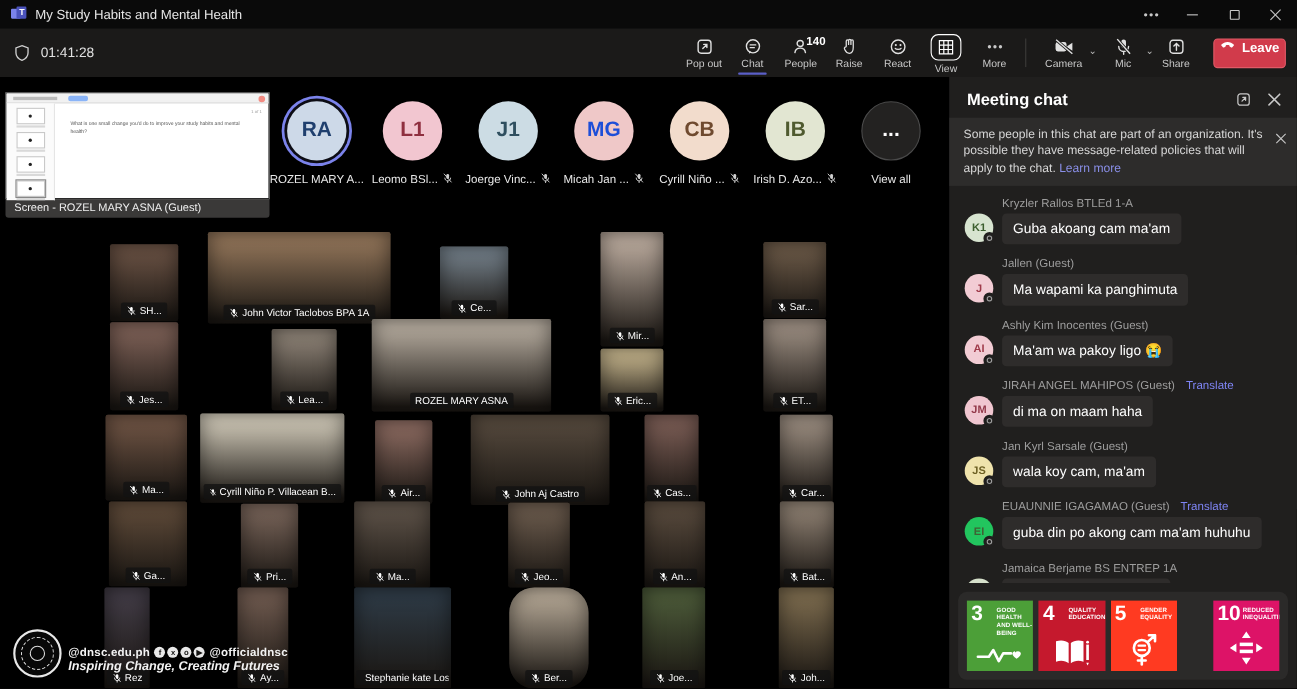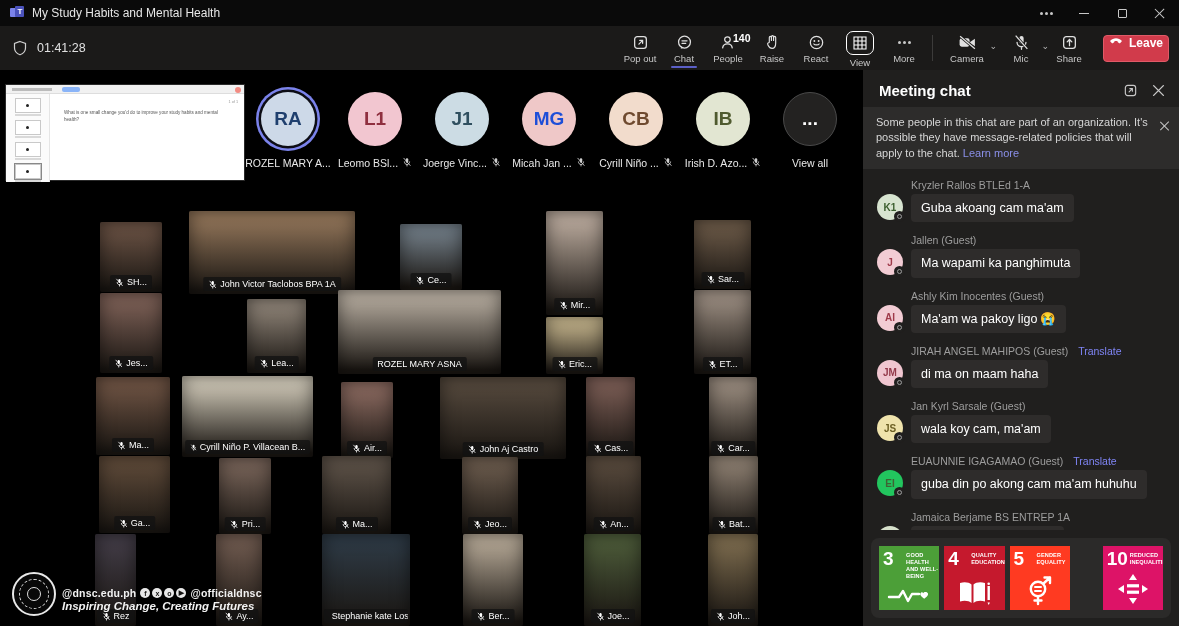--- a/index.html
+++ b/index.html
@@ -387,21 +387,21 @@
         <div class="tile" style="left: 341px; top: 312px; width: 52px; height: 76px; background: linear-gradient(rgb(139, 106, 96) 8%, rgb(27, 23, 19) 95%); box-shadow: rgba(0, 0, 0, 0.55) 0px 0px 18px inset;">
           <span class="tlabel">
             <svg width="9" height="9" viewBox="0 0 16 16">
               <rect x="6" y="1.8" width="4" height="7.2" rx="2" fill="#fff"></rect>
               <path d="M3.8 7.8 C3.8 10.2 5.7 12 8 12 C10.3 12 12.2 10.2 12.2 7.8 M8 12 V14.4" fill="none" stroke="#fff" stroke-width="1.4" stroke-linecap="round"></path>
               <path d="M2.5 1.5 L13.5 14" stroke="#fff" stroke-width="1.4"></path>
             </svg>
             <span>Air...</span>
           </span>
         </div>
-        <div class="tile" style="left: 440px; top: 307px; width: 126px; height: 82px; background: linear-gradient(rgb(85, 73, 61) 8%, rgb(27, 23, 19) 95%); box-shadow: rgba(0, 0, 0, 0.55) 0px 0px 18px inset;">
+        <div class="tile" style="left: 428px; top: 307px; width: 126px; height: 82px; background: linear-gradient(rgb(85, 73, 61) 8%, rgb(27, 23, 19) 95%); box-shadow: rgba(0, 0, 0, 0.55) 0px 0px 18px inset;">
           <span class="tlabel">
             <svg width="9" height="9" viewBox="0 0 16 16">
               <rect x="6" y="1.8" width="4" height="7.2" rx="2" fill="#fff"></rect>
               <path d="M3.8 7.8 C3.8 10.2 5.7 12 8 12 C10.3 12 12.2 10.2 12.2 7.8 M8 12 V14.4" fill="none" stroke="#fff" stroke-width="1.4" stroke-linecap="round"></path>
               <path d="M2.5 1.5 L13.5 14" stroke="#fff" stroke-width="1.4"></path>
             </svg>
             <span>John Aj Castro</span>
           </span>
         </div>
         <div class="tile" style="left: 586px; top: 307px; width: 49px; height: 81px; background: linear-gradient(rgb(123, 93, 85) 8%, rgb(27, 23, 19) 95%); box-shadow: rgba(0, 0, 0, 0.55) 0px 0px 18px inset;">
@@ -507,21 +507,21 @@
         <div class="tile" style="left: 322px; top: 464px; width: 88px; height: 92px; background: linear-gradient(rgb(46, 58, 69) 8%, rgb(27, 23, 19) 95%); box-shadow: rgba(0, 0, 0, 0.55) 0px 0px 18px inset;">
           <span class="tlabel">
             <svg width="9" height="9" viewBox="0 0 16 16">
               <rect x="6" y="1.8" width="4" height="7.2" rx="2" fill="#fff"></rect>
               <path d="M3.8 7.8 C3.8 10.2 5.7 12 8 12 C10.3 12 12.2 10.2 12.2 7.8 M8 12 V14.4" fill="none" stroke="#fff" stroke-width="1.4" stroke-linecap="round"></path>
               <path d="M2.5 1.5 L13.5 14" stroke="#fff" stroke-width="1.4"></path>
             </svg>
             <span>Stephanie kate Losabia</span>
           </span>
         </div>
-        <div class="tile" style="left: 463px; top: 464px; width: 60px; height: 92px; background: linear-gradient(rgb(180, 167, 149) 8%, rgb(27, 23, 19) 95%); box-shadow: rgba(0, 0, 0, 0.55) 0px 0px 18px inset;">
+        <div class="tile" style="left: 463px; top: 464px; width: 72px; height: 92px; background: linear-gradient(rgb(180, 167, 149) 8%, rgb(27, 23, 19) 95%); box-shadow: rgba(0, 0, 0, 0.55) 0px 0px 18px inset; border-radius: 23px;">
           <span class="tlabel">
             <svg width="9" height="9" viewBox="0 0 16 16">
               <rect x="6" y="1.8" width="4" height="7.2" rx="2" fill="#fff"></rect>
               <path d="M3.8 7.8 C3.8 10.2 5.7 12 8 12 C10.3 12 12.2 10.2 12.2 7.8 M8 12 V14.4" fill="none" stroke="#fff" stroke-width="1.4" stroke-linecap="round"></path>
               <path d="M2.5 1.5 L13.5 14" stroke="#fff" stroke-width="1.4"></path>
             </svg>
             <span>Ber...</span>
           </span>
         </div>
         <div class="tile" style="left: 584px; top: 464px; width: 57px; height: 92px; background: linear-gradient(rgb(76, 90, 57) 8%, rgb(27, 23, 19) 95%); box-shadow: rgba(0, 0, 0, 0.55) 0px 0px 18px inset;">
@@ -569,20 +569,21 @@
           <div class="mini-slide" style="outline:1px solid #888">
               <i></i>
             </div>
             <div class="mini-cap"></div>
         </div>
         <div class="slide-main">
           <span class="slide-pg">1 of 1</span>
           <div class="slide-q">What is one small change you'd do to improve your study habits and mental health?</div>
         </div>
       </div>
+      <div class="share-label">Screen - ROZEL MARY ASNA (Guest)</div>
     </div>
 
     <div class="spotlight" id="spotlight">
         <div class="sp-item">
           <div class="sp-circle sp-ring" style="background: rgb(205, 217, 232); color: rgb(31, 63, 110);">RA</div>
           <div class="sp-name">
             <span>ROZEL MARY A...</span>
           </div>
         </div>
         <div class="sp-item">

